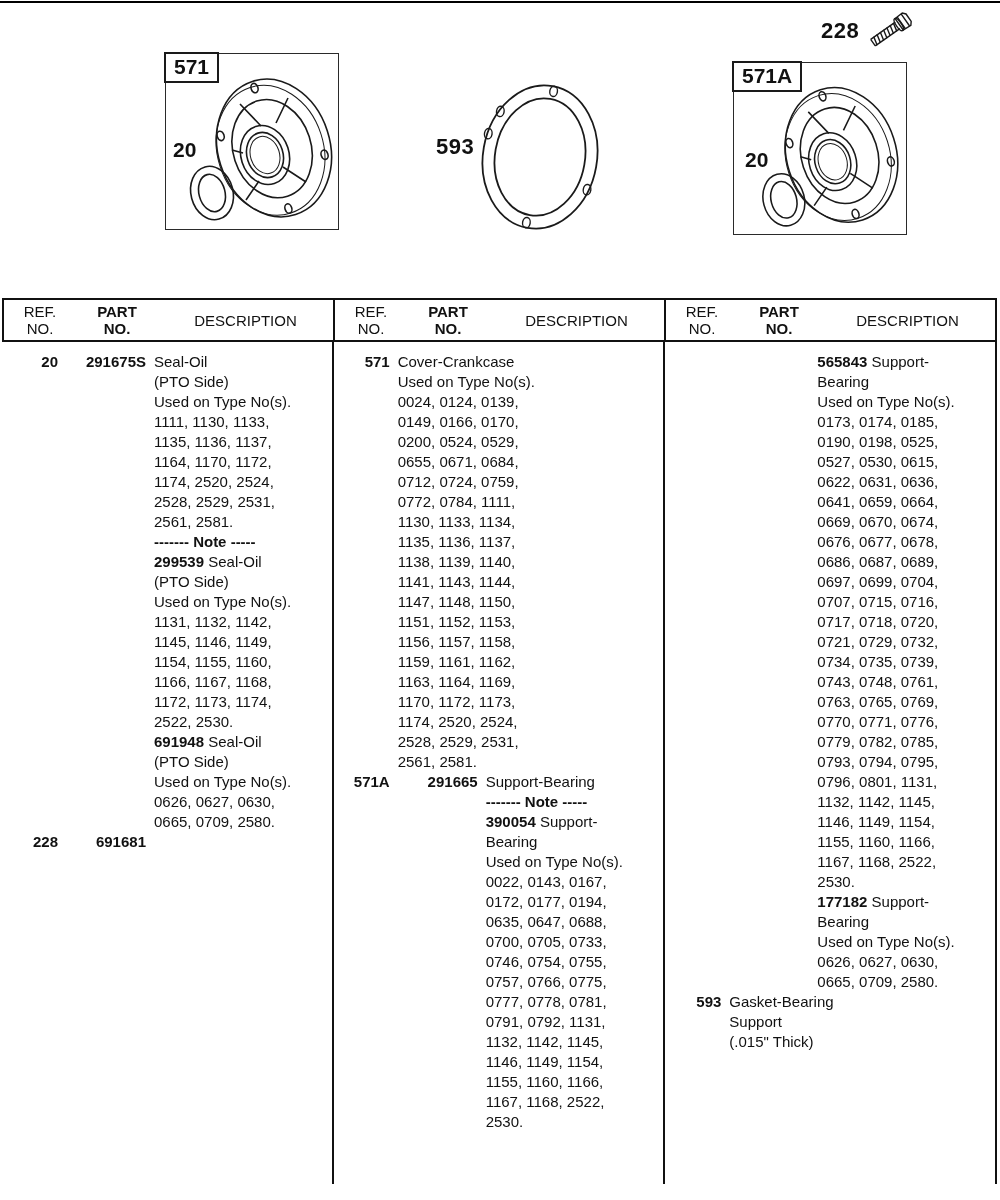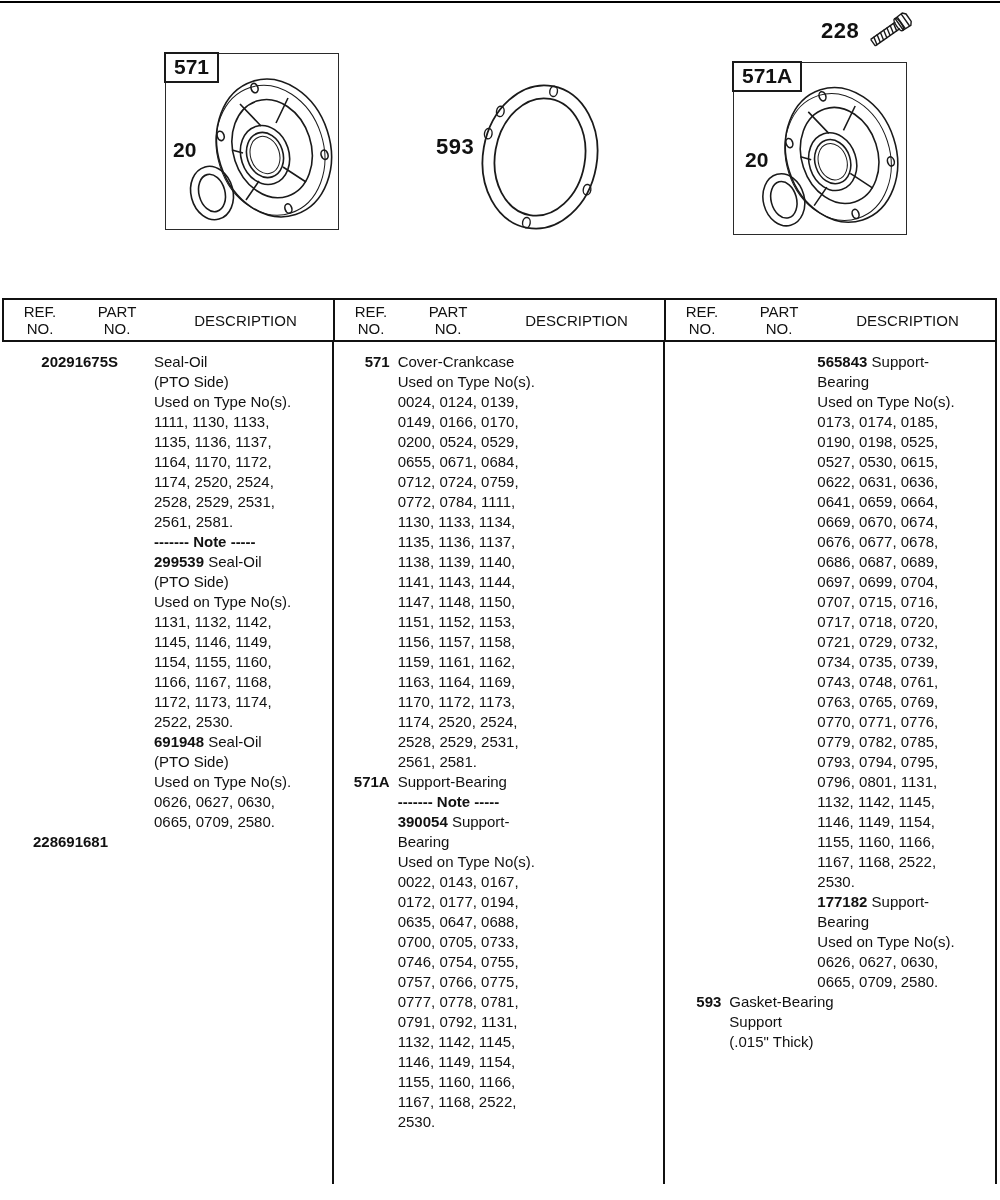--- a/index.html
+++ b/index.html
@@ -27,27 +27,27 @@
   #gasket-svg{position:absolute;left:468px;top:76px;}
 
   
   .parts-table{position:absolute;left:2px;top:298px;width:995px;height:888px;font-size:15px;}
   .header-band{display:flex;height:44px;box-sizing:border-box;
     border:2px solid #111;}
   .header-col{flex:1;display:flex;align-items:center;line-height:17px;}
   .header-col + .header-col{border-left:2px solid #111;}
   .hcell{text-align:center;}
   .h-ref{width:72px;}
-  .h-part{width:82px;}
+  .h-part{width:82px;font-weight:bold;}
   .h-desc{flex:1;}
   .tbody{display:flex;height:842px;}
   .body-col{flex:1;box-sizing:border-box;border-right:2px solid #111;padding-top:10px;overflow:hidden;}
   .entry{display:flex;line-height:20px;}
   .e-ref{width:56px;text-align:right;font-weight:bold;flex-shrink:0;}
-  .e-part{width:88px;font-weight:bold;flex-shrink:0;}
+  .e-part{width:88px;text-align:right;font-weight:bold;flex-shrink:0;}
   .e-desc{flex:1;padding-left:8px;min-width:0;}
   .line{white-space:nowrap;}
   svg{display:block;}
 </style>
 </head>
 <body>
 
 <div class="page">
   <div class="top-edge"></div>
 
@@ -232,20 +232,21 @@
               <div class="line">1159, 1161, 1162,</div>
               <div class="line">1163, 1164, 1169,</div>
               <div class="line">1170, 1172, 1173,</div>
               <div class="line">1174, 2520, 2524,</div>
               <div class="line">2528, 2529, 2531,</div>
               <div class="line">2561, 2581.</div>
             </div>
           </div>
           <div class="entry">
             <div class="e-ref">571A</div>
+            <div class="e-part">291665</div>
             <div class="e-desc">
               <div class="line">Support-Bearing</div>
               <div class="line"><b>------- Note -----</b></div>
               <div class="line"><b>390054</b> Support-</div>
               <div class="line">Bearing</div>
               <div class="line">Used on Type No(s).</div>
               <div class="line">0022, 0143, 0167,</div>
               <div class="line">0172, 0177, 0194,</div>
               <div class="line">0635, 0647, 0688,</div>
               <div class="line">0700, 0705, 0733,</div>

